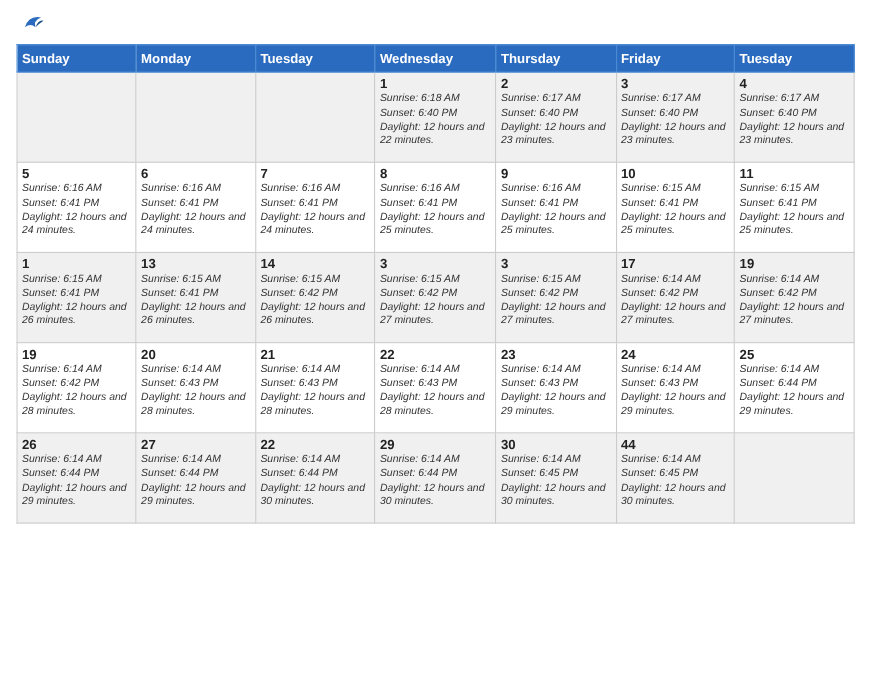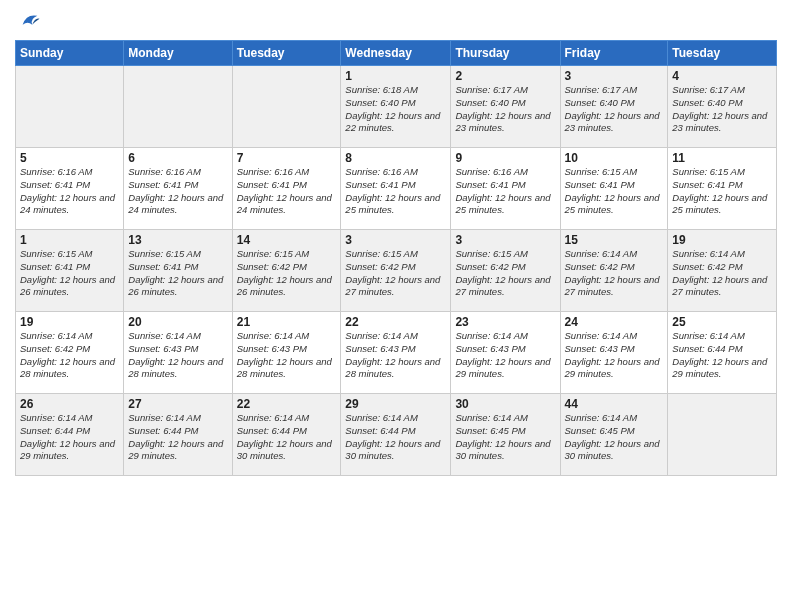--- a/index.html
+++ b/index.html
@@ -241,21 +241,21 @@
 and 27 minutes.</div>
           </td>
           <td>
             <span class="day-num">3</span>
             <div class="day-info">Sunrise: 6:15 AM
 Sunset: 6:42 PM
 Daylight: 12 hours
 and 27 minutes.</div>
           </td>
           <td>
-            <span class="day-num">15</span>
+            <span class="day-num">17</span>
             <div class="day-info">Sunrise: 6:14 AM
 Sunset: 6:42 PM
 Daylight: 12 hours
 and 27 minutes.</div>
           </td>
           <td>
             <span class="day-num">19</span>
             <div class="day-info">Sunrise: 6:14 AM
 Sunset: 6:42 PM
 Daylight: 12 hours

